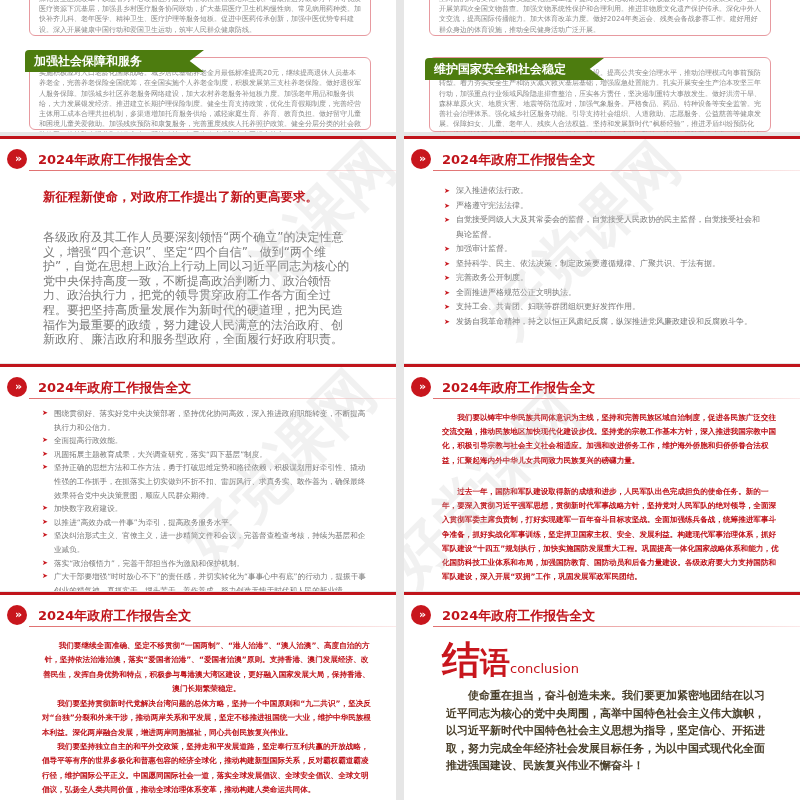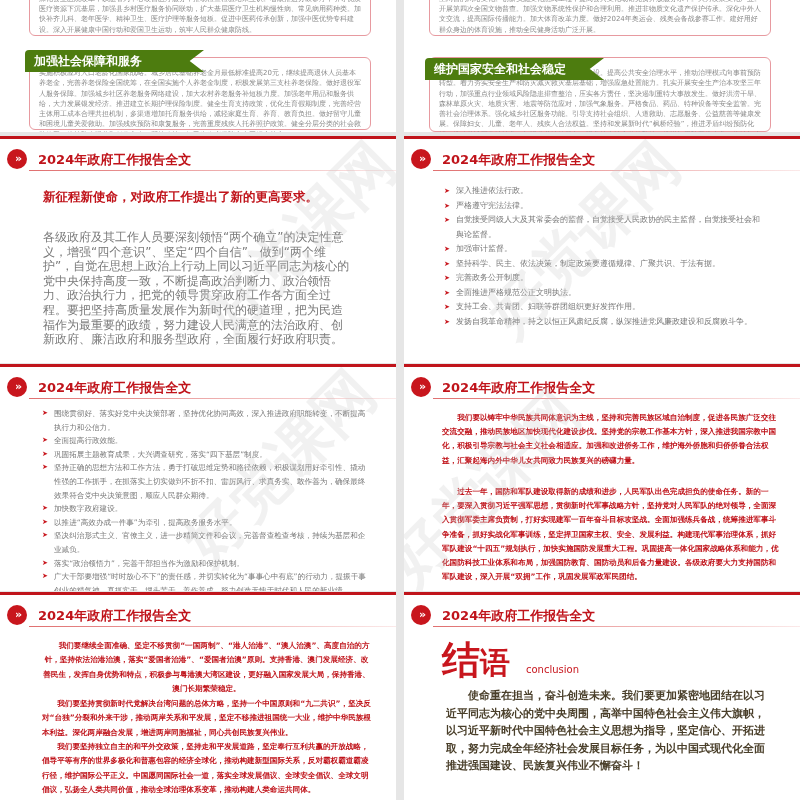--- a/index.html
+++ b/index.html
@@ -23,21 +23,21 @@
   .box .btxt { position:absolute; left:9px; right:8px; font-size:7px; color:#8a8a8a; line-height:10.3px; }
   .ribbon { position:absolute; height:22px; background:#4d7c0f; color:#fff; font-size:12px; font-weight:bold;
             line-height:22px; padding-left:9px; border-radius:4px 0 0 0;
             clip-path:polygon(0 0,100% 0,92% 50%,100% 100%,0 100%); }
   .ribbon::after { content:""; }
   .wm { position:absolute; color:rgba(200,200,200,0.25); font-size:60px; font-weight:bold;
         transform:rotate(-45deg); pointer-events:none; white-space:nowrap; }
   .jy { position:absolute; left:38px; top:40px; }
   .jy .c1 { font-size:38px; color:#c8161d; font-weight:bold; font-family:"DejaVu Serif", serif; }
   .jy .c2 { font-size:30px; color:#c8161d; font-weight:bold; }
-  .jy .c3 { font-size:10px; color:#c8161d; margin-left:16px; }
+  .jy .c3 { font-size:13px; color:#c8161d; margin-left:0; }
   .concl { position:absolute; left:42px; right:35px; top:92px; font-size:11px; font-weight:bold;
            color:#4a3f2a; line-height:17.5px; }
 </style>
 </head>
 <body>
 
 <div class="page" style="left:0;top:0;width:396px;height:132px;">
   <div class="box" style="left:29px;top:-10px;width:340px;height:44px;">
     <div class="btxt" style="top:6px;height:38px;overflow:hidden;display:flex;flex-direction:column;justify-content:flex-end;">深化公立医院改革，以患者为中心改善医疗服务，推动检查检验结果互认。着眼推进分级诊疗，引导优质医疗资源下沉基层，加强县乡村医疗服务协同联动，扩大基层医疗卫生机构慢性病、常见病用药种类。加快补齐儿科、老年医学、精神卫生、医疗护理等服务短板。促进中医药传承创新，加强中医优势专科建设。深入开展健康中国行动和爱国卫生运动，筑牢人民群众健康防线。</div>
   </div>

